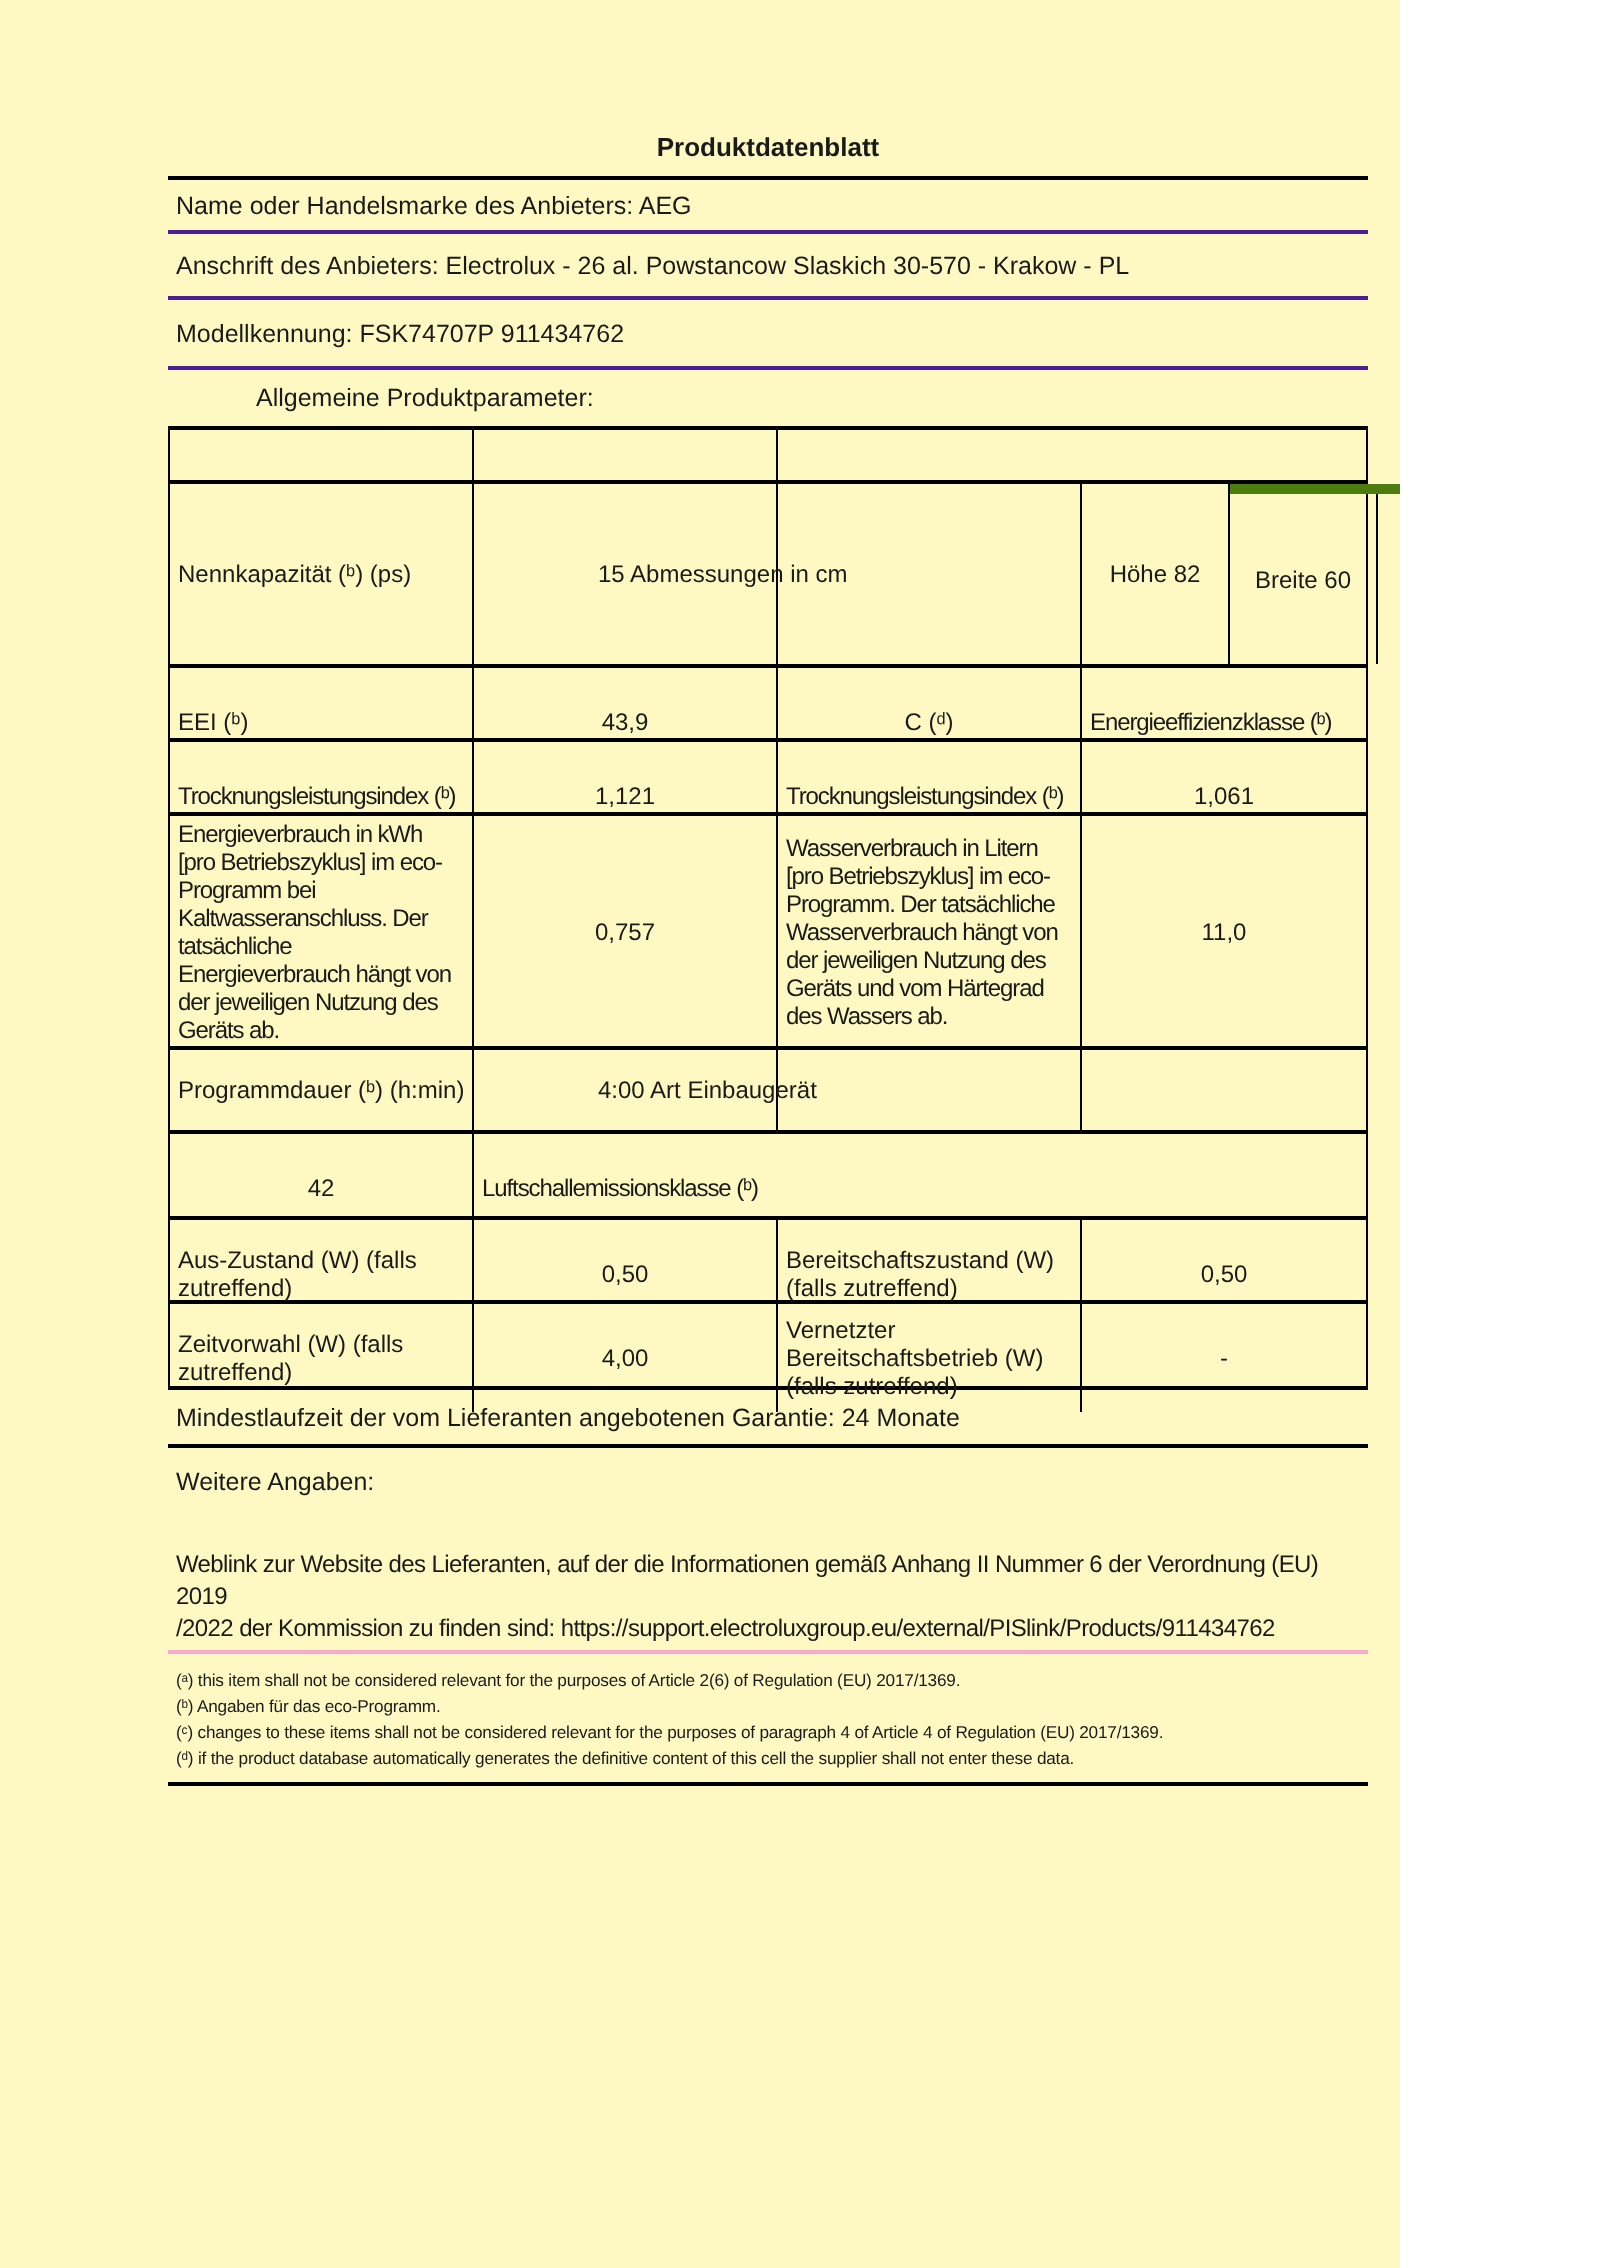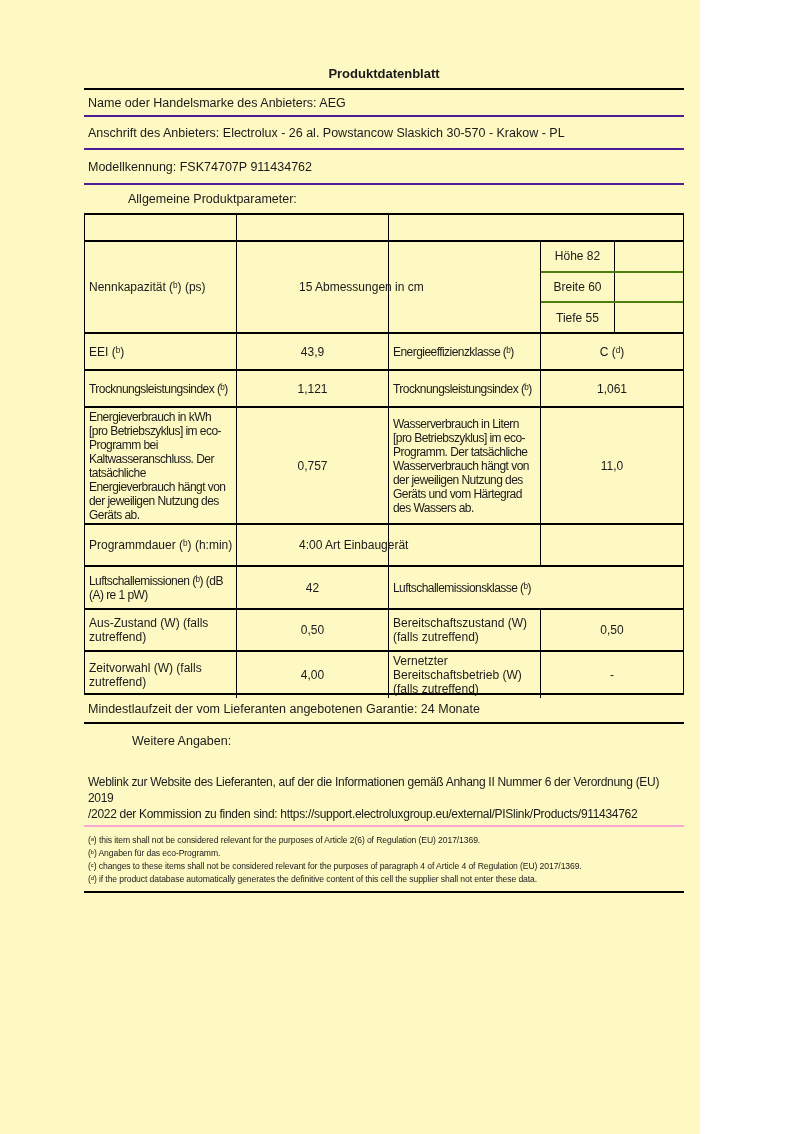--- a/index.html
+++ b/index.html
@@ -48,45 +48,45 @@
   .r-std { height:35px; }
   .r-cons { height:115px; }
   .r-dur { height:40px; }
   .r-noise { height:41px; }
   .r-off { height:40px; }
   .r-delay { height:41px; }
 
   .c { display:flex; align-items:center; line-height:14px; min-width:0; }
   .c + .c { border-left:1px solid #000; }
   .cell-param { justify-content:flex-start; text-align:left; padding:2px 2px 2px 4px; }
-  .cell-value { justify-content:center; text-align:center; padding:1px 0; }
+  .cell-value { justify-content:center; text-align:center; padding:20px 0; }
   .pre { white-space:pre-line; }
   .tight { letter-spacing:-0.55px; }
 
   .cell-merged { position:relative; padding-left:62px; }
   .cell-merged::before {
     content:""; position:absolute; left:151px; top:0; bottom:0;
     width:1px; background:#000;
   }
   .cell-merged .mtext { position:relative; z-index:2; white-space:nowrap; }
   .ovf { white-space:nowrap; position:relative; z-index:2; padding-left:4px; }
 
-  .cell-dims { padding:0; display:flex; flex-direction:column; align-items:stretch; }
+  .cell-dims { padding:0; display:flex; align-items:stretch; }
   .dim-row { flex:1; display:flex; }
-  .dim-row + .dim-row { border-top:2px solid #4d7c0f; }
+  .dim-row + .dim-row { border-top:5px solid #4d7c0f; }
   .dim-left { width:73px; display:flex; align-items:center; justify-content:center; }
   .dim-right { flex:1; border-left:1px solid #000; }
 
   
   .guarantee {
     height:27px; display:flex; align-items:center;
     padding-left:4px; font-size:12.5px;
     border-bottom:2px solid #000;
   }
-  .additional-heading { margin-top:10px; font-size:12.5px; line-height:15px; padding-left:4px;margin-left:44px; }
+  .additional-heading { margin-top:10px; font-size:12.5px; line-height:15px; padding-left:4px; }
   .weblink {
     margin-top:9px; padding-left:4px; padding-bottom:3px;
     font-size:12px; letter-spacing:-0.3px; line-height:16px;
     white-space:pre-line;
     border-bottom:2px solid #f9a8d4;
   }
   .footnotes { padding:7px 0 5px 4px; border-bottom:2px solid #000; }
   .fn { font-size:8.6px; letter-spacing:-0.1px; line-height:13px; }
 </style>
 </head>
@@ -149,25 +149,25 @@
         </div>
       </div>
 
       <div class="trow r-std">
         <div class="c cell-param">
           <span>EEI (ᵇ)</span>
         </div>
         <div class="c cell-value">
           <span>43,9</span>
         </div>
+        <div class="c cell-value">
+          <span>C (ᵈ)</span>
+        </div>
         <div class="c cell-param">
           <span class="tight">Energieeffizienzklasse (ᵇ)</span>
-        </div>
-        <div class="c cell-value">
-          <span>C (ᵈ)</span>
         </div>
       </div>
 
       <div class="trow r-std">
         <div class="c cell-param">
           <span class="tight">Trocknungsleistungsindex (ᵇ)</span>
         </div>
         <div class="c cell-value">
           <span>1,121</span>
         </div>
@@ -211,24 +211,20 @@
         <div class="c cell-param">
           <span>Programmdauer (ᵇ) (h:min)</span>
         </div>
         <div class="c cell-merged">
           <span class="mtext">4:00 Art Einbaugerät</span>
         </div>
         <div class="c"></div>
       </div>
 
       <div class="trow r-noise">
-        <div class="c cell-param pre">
-          <span class="tight">Luftschallemissionen (ᵇ) (dB
-(A) re 1 pW)</span>
-        </div>
         <div class="c cell-value">
           <span>42</span>
         </div>
         <div class="c cell-param">
           <span class="tight">Luftschallemissionsklasse (ᵇ)</span>
         </div>
       </div>
 
       <div class="trow r-off">
         <div class="c cell-param pre">

